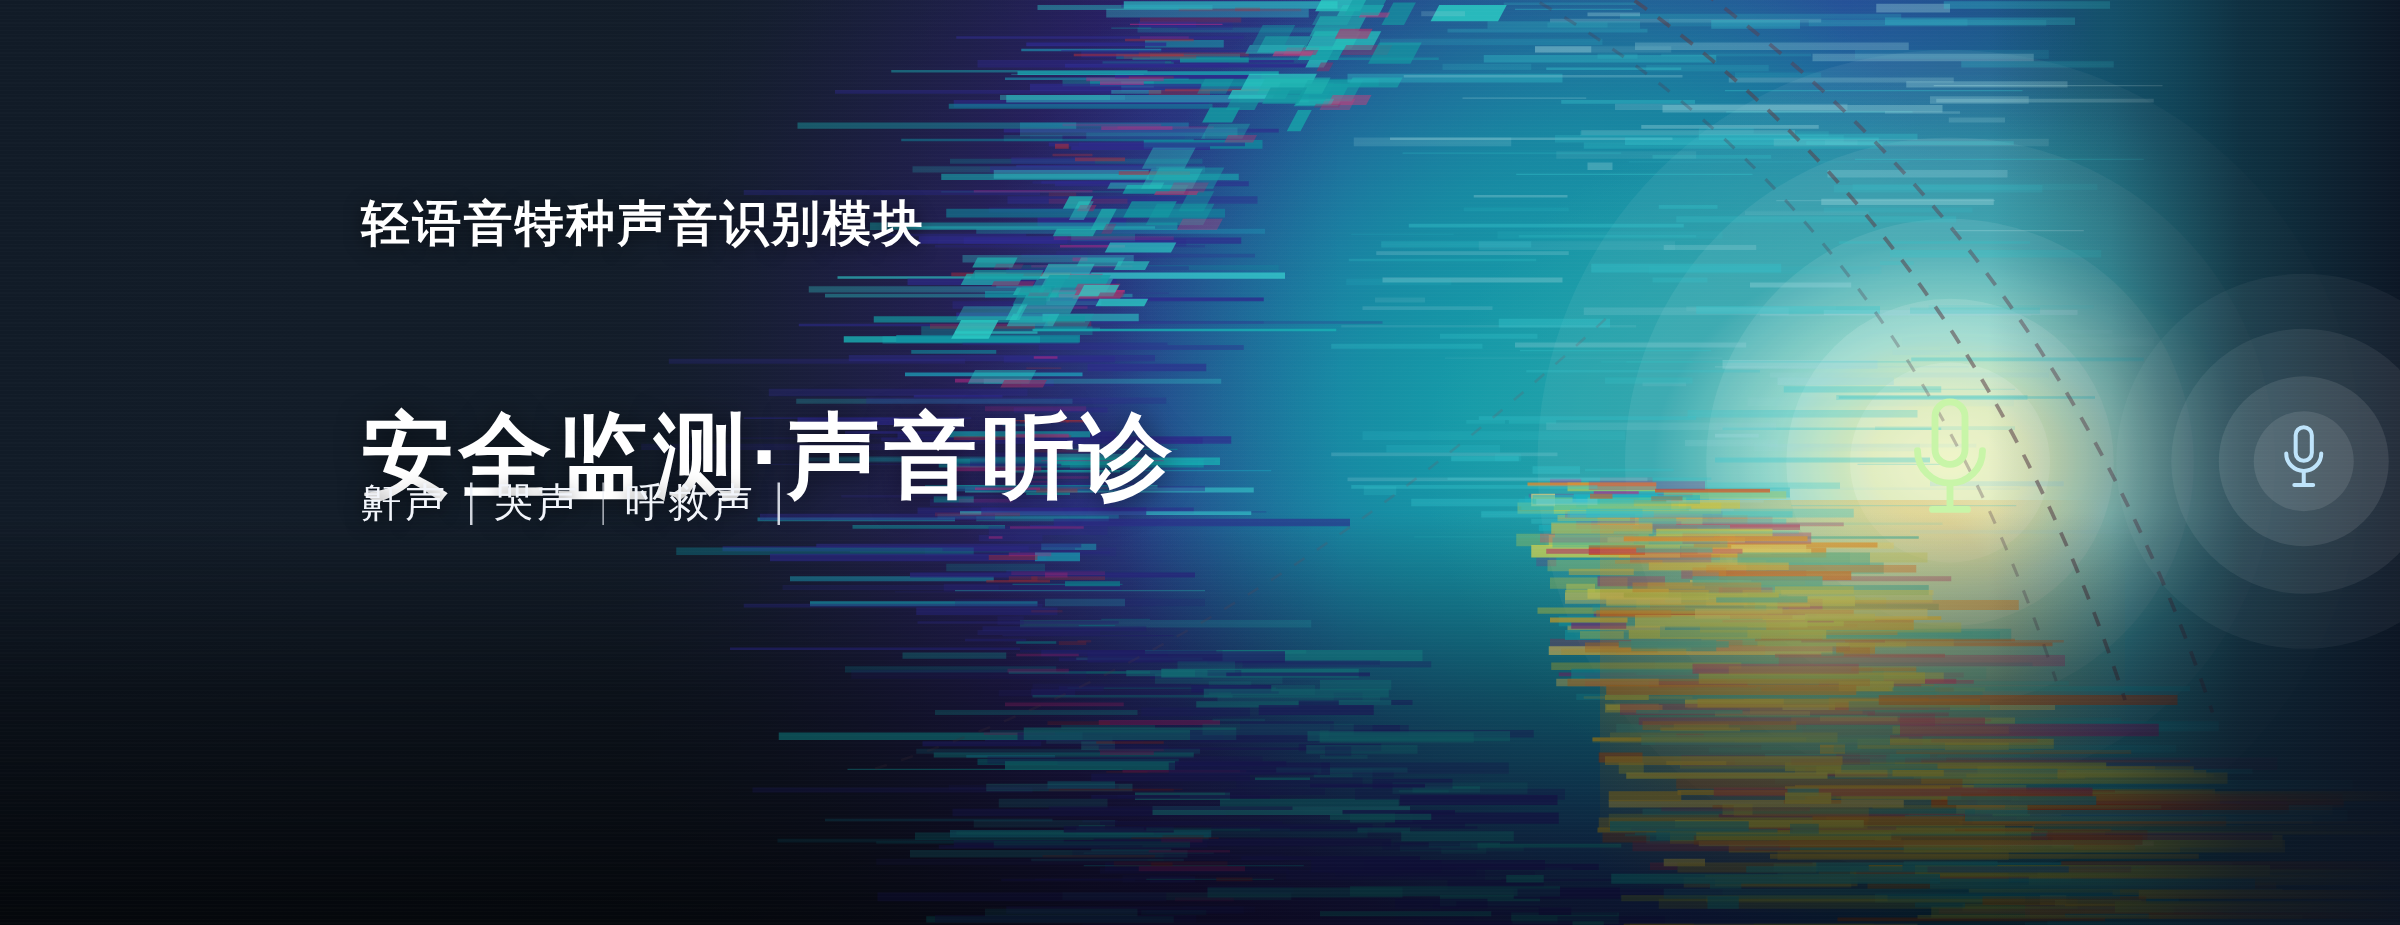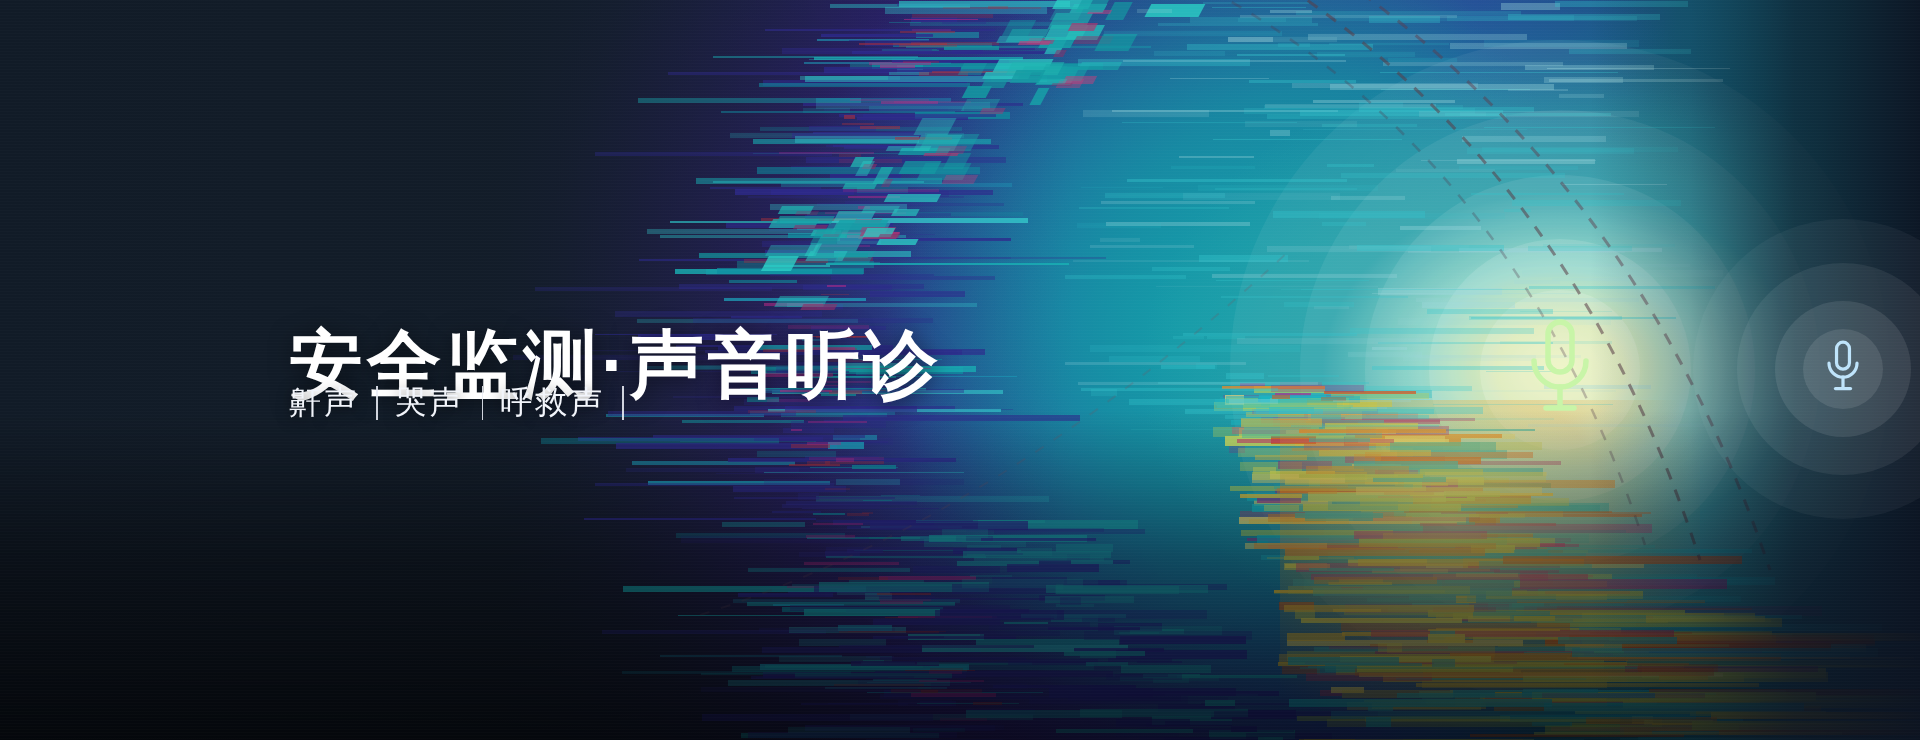--- a/index.html
+++ b/index.html
@@ -1306,20 +1306,21 @@
         <line x1="37" y1="71" x2="37" y2="90" stroke="#bfe4fb" stroke-width="6" stroke-linecap="round"></line>
         <line x1="23" y1="92" x2="51" y2="92" stroke="#bfe4fb" stroke-width="6" stroke-linecap="round"></line>
       </svg>
     </div>
   </div>
 
   <div class="scan"></div>
 
   <div class="content">
 
+    <div class="t-module">轻语音特种声音识别模块</div>
 
 
     <h1 class="t-head">安全监测·声音听诊</h1>
 
     <div class="t-sub" id="soundlist">
         <span class="word">鼾声</span>
         <span class="sep"></span>
         <span class="word">哭声</span>
         <span class="sep"></span>
         <span class="word">呼救声</span>

